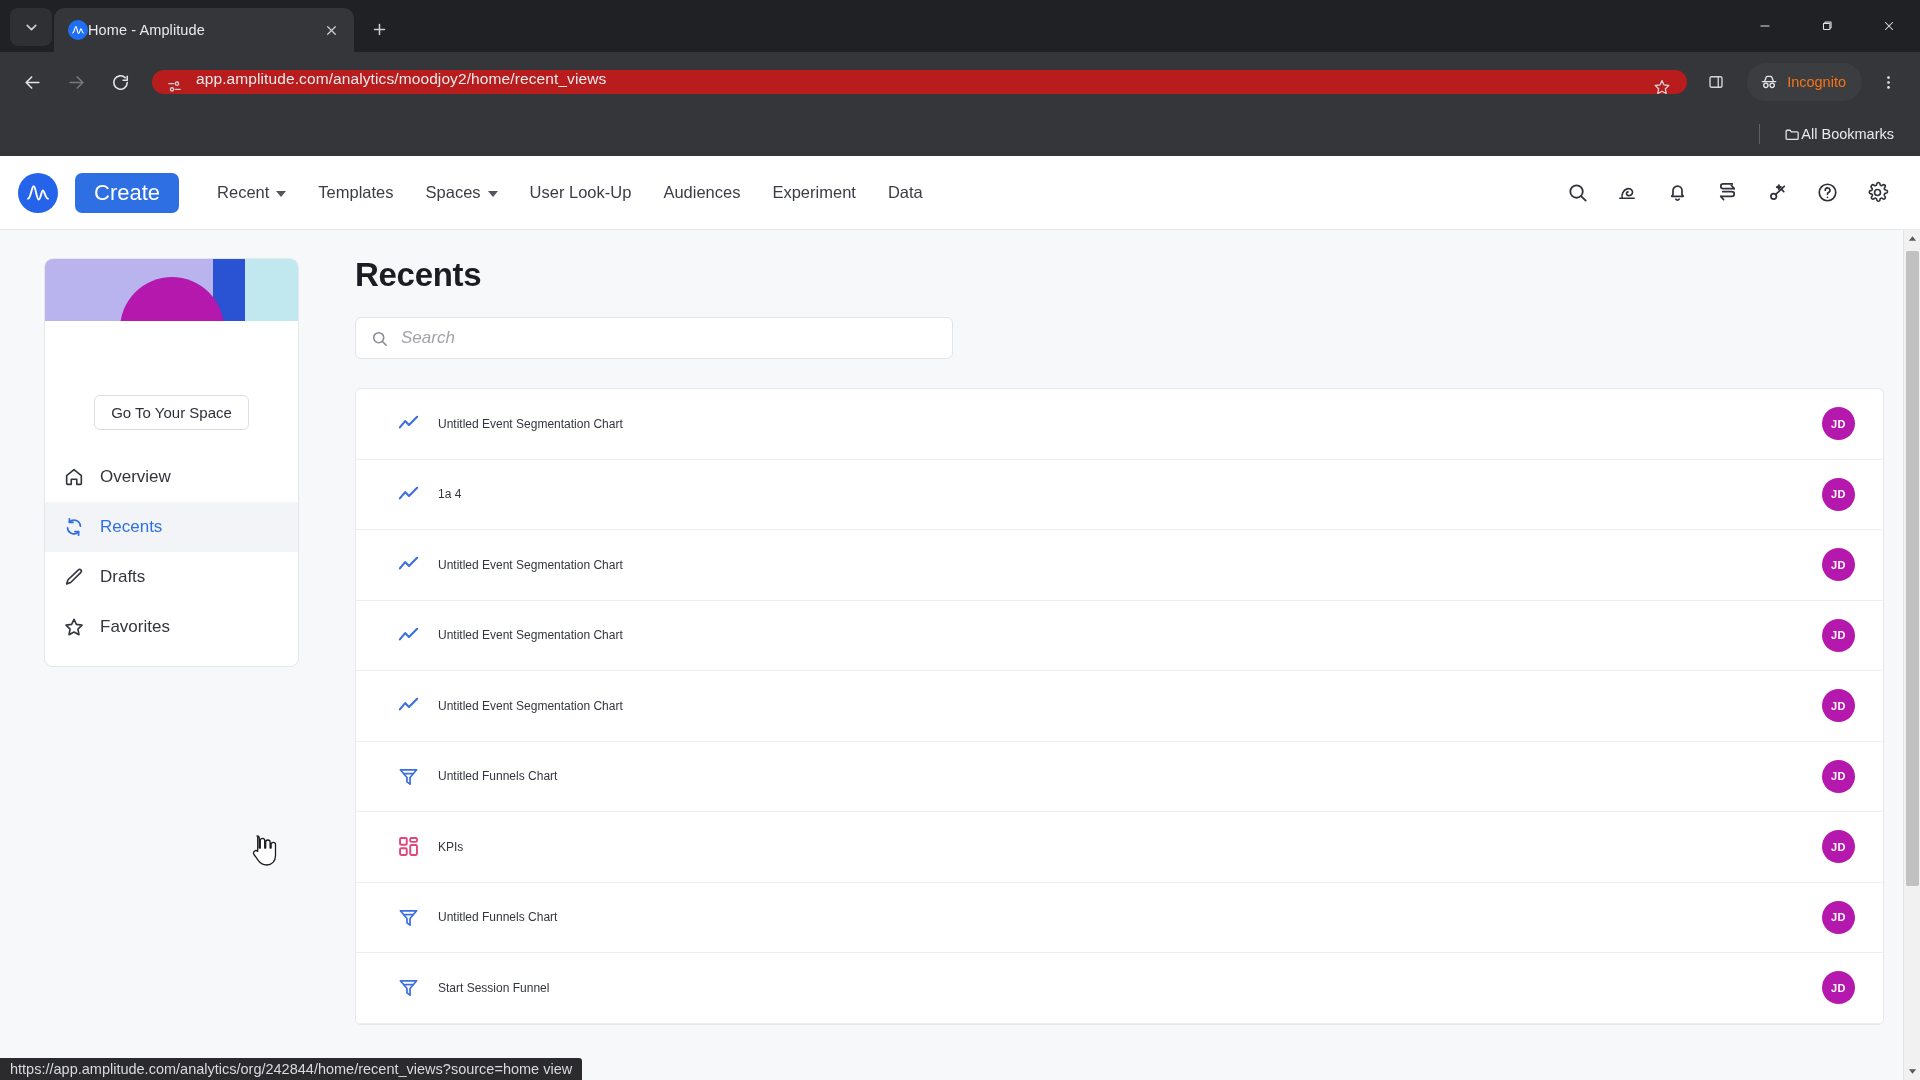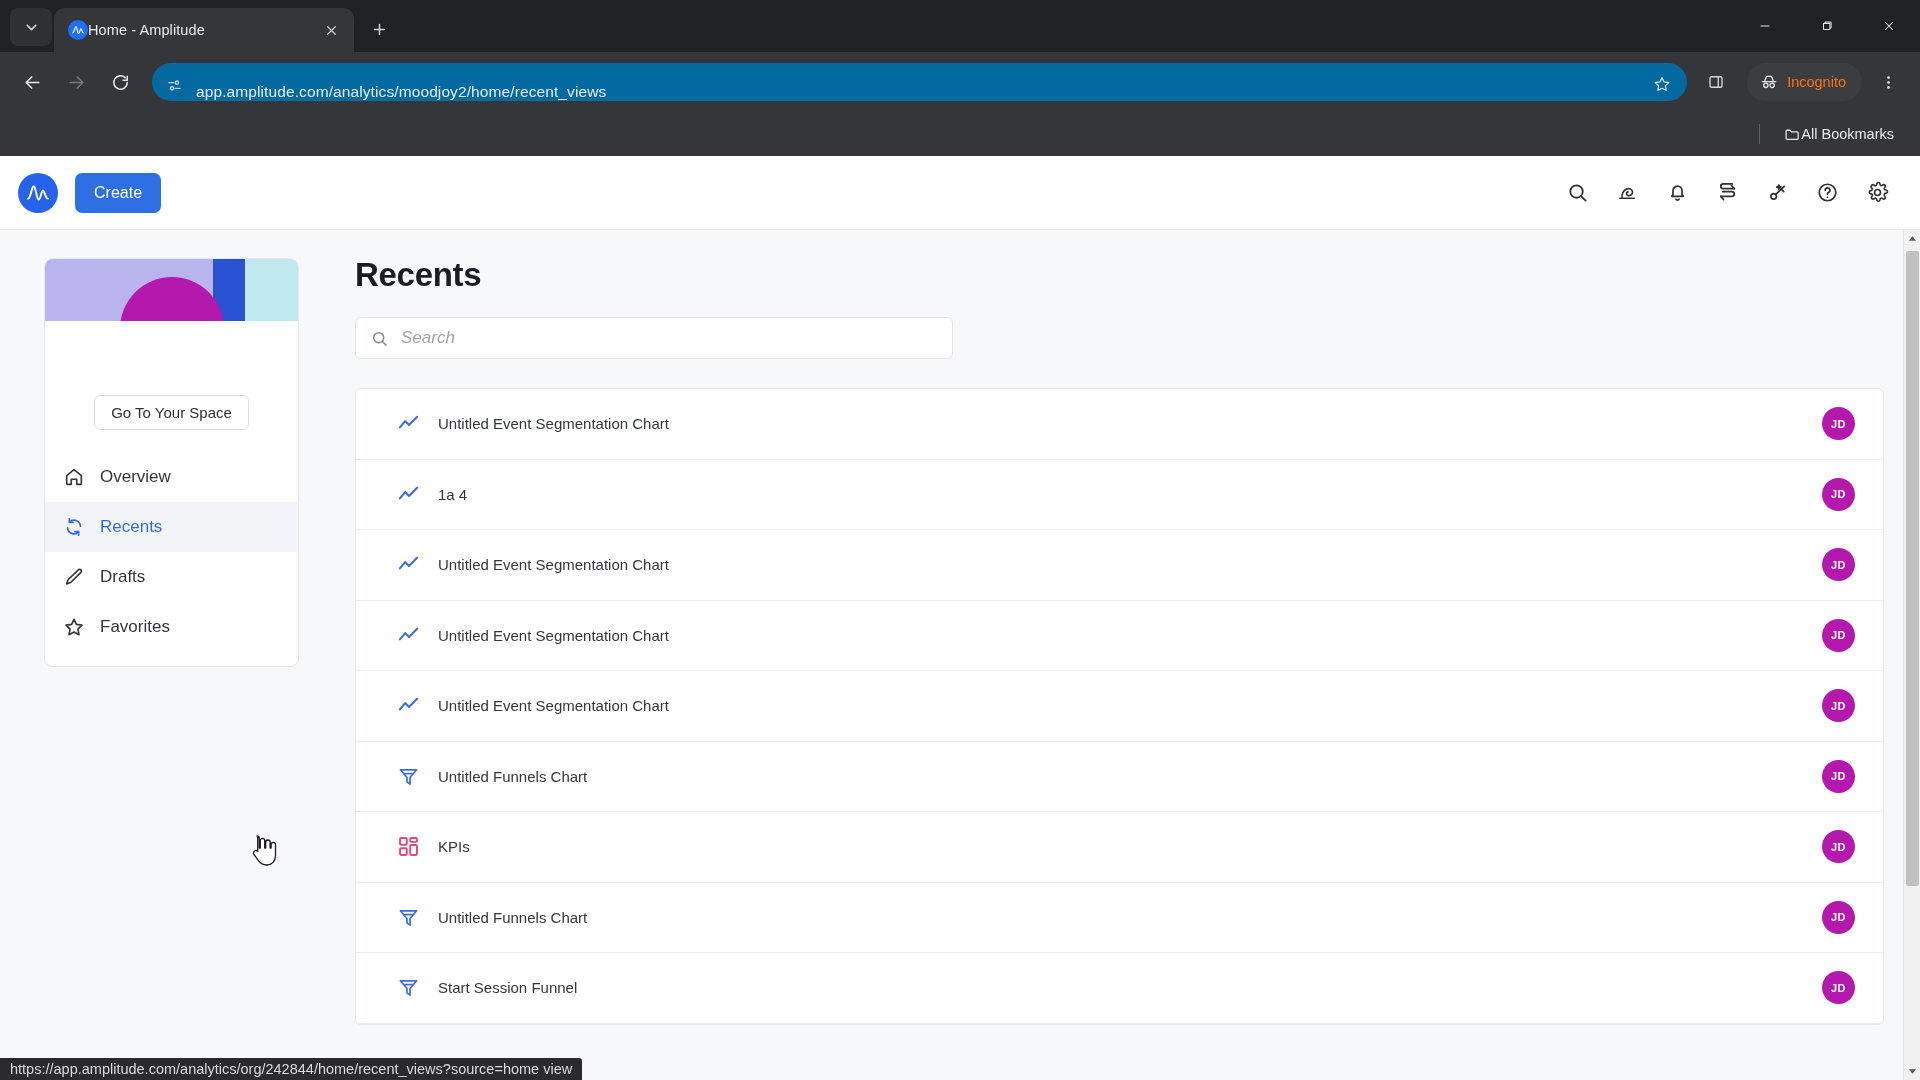--- a/index.html
+++ b/index.html
@@ -61,22 +61,22 @@
     height:60px; background:#35363a; display:flex; align-items:center;
     padding:0 12px; gap:4px; flex:0 0 60px;
   }
   .navbtn {
     width:40px; height:40px; border-radius:50%; display:flex;
     align-items:center; justify-content:center; cursor:pointer; flex:0 0 40px;
   }
   .navbtn svg { width:19px; height:19px; }
   .navbtn.disabled svg { opacity:.38; }
   .omnibox {
-    flex:1; height:38px; background:#0369a1; border-radius:20px;
-    display:flex; align-items:flex-end; padding:0 8px 0 6px; margin-left:8px; gap:6px;
+    flex:1; height:24px; background:#b91c1c; border-radius:20px;
+    display:flex; align-items:flex-start; padding:0 8px 0 6px; margin-left:8px; gap:6px;
   }
   .omni-icon {
     width:32px; height:32px; border-radius:50%; display:flex; align-items:center;
     justify-content:center; flex:0 0 32px; cursor:pointer;
   }
   .omni-icon svg { width:17px; height:17px; }
   .omni-url {
     flex:1; color:#e8eaed; font-size:15.5px; white-space:nowrap;
     overflow:hidden; text-overflow:ellipsis; letter-spacing:.1px;
   }
@@ -111,21 +111,21 @@
     height:74px; flex:0 0 74px; background:#fff; border-bottom:1px solid #e9eaee;
     display:flex; align-items:center; padding:0 22px 0 18px; gap:0;
   }
   .amp-logo {
     width:40px; height:40px; border-radius:50%; background:#2563eb;
     display:flex; align-items:center; justify-content:center; flex:0 0 40px; cursor:pointer;
   }
   .amp-logo svg { width:26px; height:26px; }
   .create-btn {
     height:40px; background:#2f6fe4; color:#fff; border-radius:7px;
-    display:flex; align-items:center; padding:0 19px; font-size:16px;
+    display:flex; align-items:center; padding:0 19px; font-size:22px;
     margin-left:17px; cursor:pointer; white-space:nowrap;
   }
   .nav-items { display:flex; align-items:center; margin-left:22px; gap:0; }
   .nav-item {
     display:flex; align-items:center; gap:7px; padding:9px 16px;
     font-size:16.5px; color:#3a3d46; cursor:pointer; border-radius:6px; white-space:nowrap;
   }
   .caret { width:0; height:0; border-left:5px solid transparent; border-right:5px solid transparent; border-top:6px solid #53565f; margin-top:2px; }
   .nav-right { margin-left:auto; display:flex; align-items:center; gap:8px; }
   .nav-ico {
@@ -187,21 +187,21 @@
   }
   .search-input::placeholder { color:#a0a3ac; font-style:italic; }
 
   .rec-list { background:#fff; border:1px solid #e6e7eb; border-radius:6px; overflow:hidden; }
   .rec-row {
     height:70.5px; display:flex; align-items:center; padding:0 28px 0 40px;
     border-bottom:1px solid #edeef1; cursor:pointer;
   }
   .rec-ico { width:24px; height:24px; flex:0 0 24px; margin-right:18px; display:flex; align-items:center; justify-content:center; }
   .rec-ico svg { width:23px; height:23px; }
-  .rec-label { flex:1; font-size:15px; color:#33363f; white-space:nowrap; overflow:hidden; text-overflow:ellipsis; }
+  .rec-label { flex:1; font-size:12px; color:#33363f; white-space:nowrap; overflow:hidden; text-overflow:ellipsis; }
   .rec-avatar {
     width:33px; height:33px; border-radius:50%; background:#b518ad; color:#fff;
     display:flex; align-items:center; justify-content:center;
     font-size:11px; font-weight:700; letter-spacing:.4px; flex:0 0 33px;
   }
 
   
   .vscroll {
     position:absolute; right:0; top:0; bottom:0; width:17px; background:#f1f1f1;
     border-left:1px solid #e2e2e2; z-index:20;
@@ -353,20 +353,35 @@
   <div class="viewport">
 
     <div class="amp-nav">
       <div class="amp-logo">
         <svg viewBox="0 0 24 24" fill="none" stroke="#ffffff" stroke-width="1.8" stroke-linecap="round" stroke-linejoin="round">
           <path d="M2.8 17.2c2.6 0 3.3-11.4 5.2-11.4S10.7 18 12.6 18s2.5-8.4 3.9-8.4 2.3 7.6 4.7 7.6"></path>
         </svg>
       </div>
       <div class="create-btn">Create</div>
 
+      <div class="nav-items">
+        <div class="nav-item">
+          <span>Recent</span>
+          <span class="caret"></span>
+        </div>
+        <div class="nav-item">Templates</div>
+        <div class="nav-item">
+          <span>Spaces</span>
+          <span class="caret"></span>
+        </div>
+        <div class="nav-item">User Look-Up</div>
+        <div class="nav-item">Audiences</div>
+        <div class="nav-item">Experiment</div>
+        <div class="nav-item">Data</div>
+      </div>
 
       <div class="nav-right">
         <div class="nav-ico">
           <svg viewBox="0 0 24 24" fill="none" stroke="#2f323a" stroke-width="1.9" stroke-linecap="round">
               <circle cx="11" cy="11" r="6.5"></circle>
               <line x1="16" y1="16" x2="20.5" y2="20.5"></line>
             </svg>
         </div>
         <div class="nav-ico">
           <svg viewBox="0 0 24 24" fill="none" stroke="#2f323a" stroke-width="1.7" stroke-linecap="round" stroke-linejoin="round">

